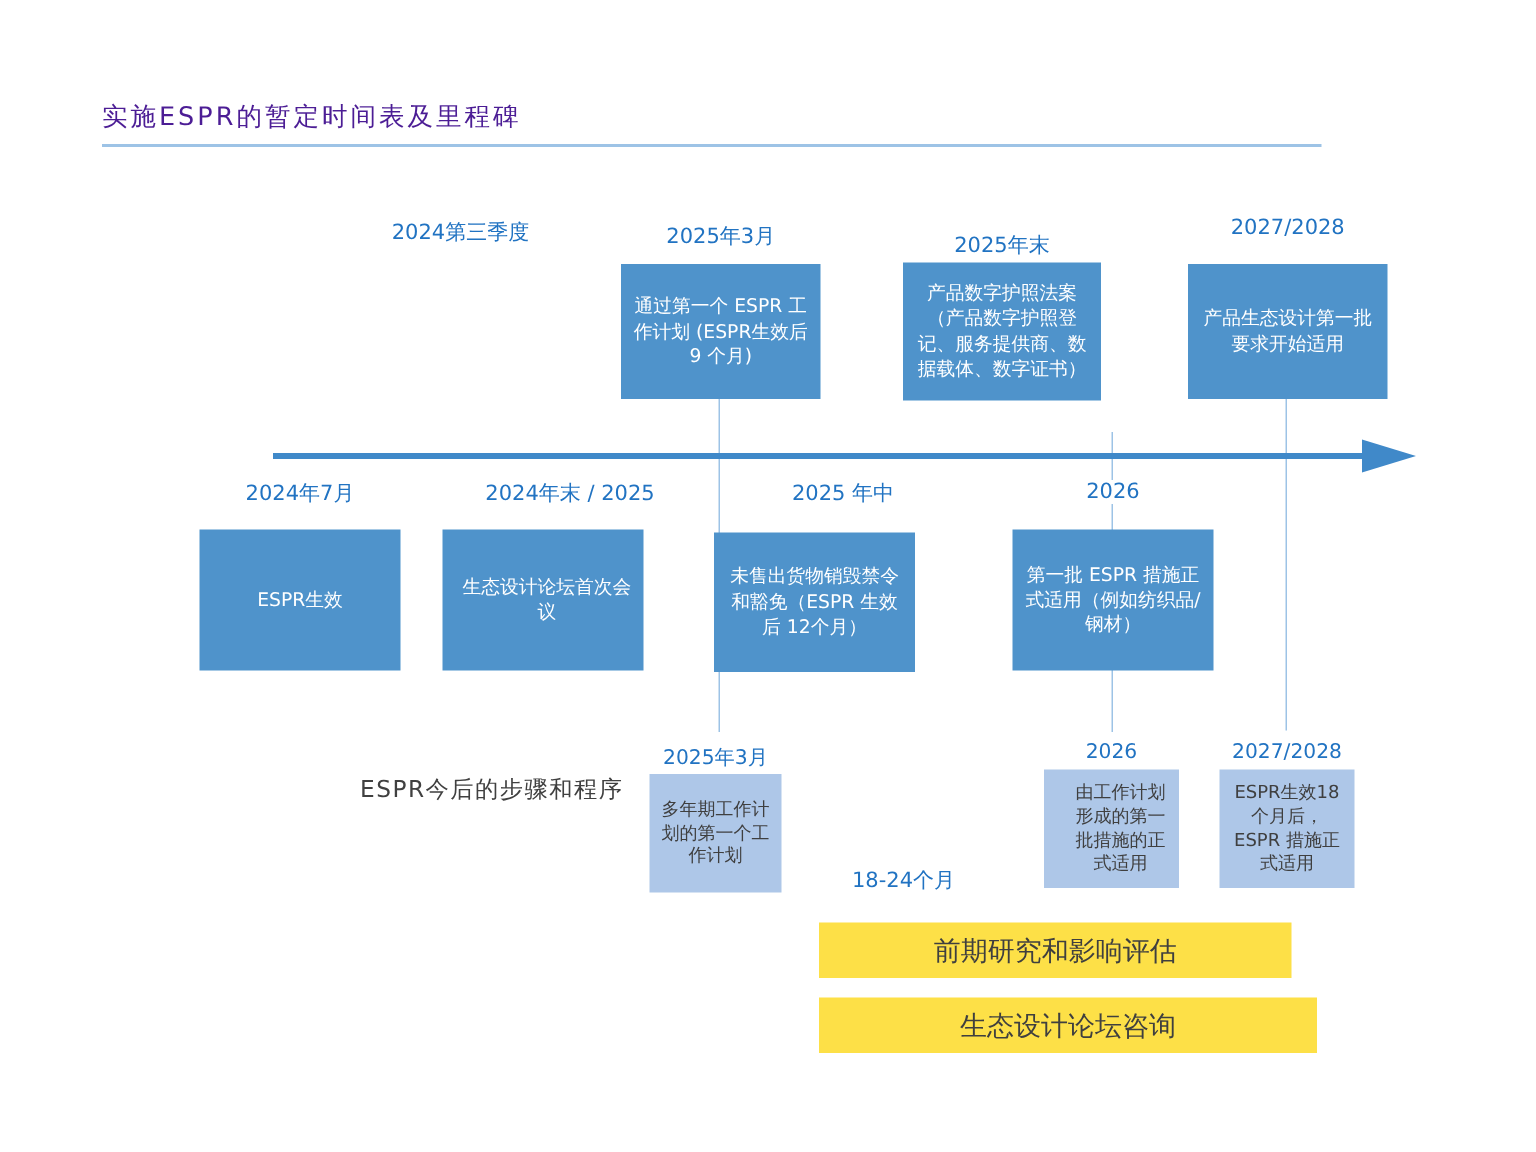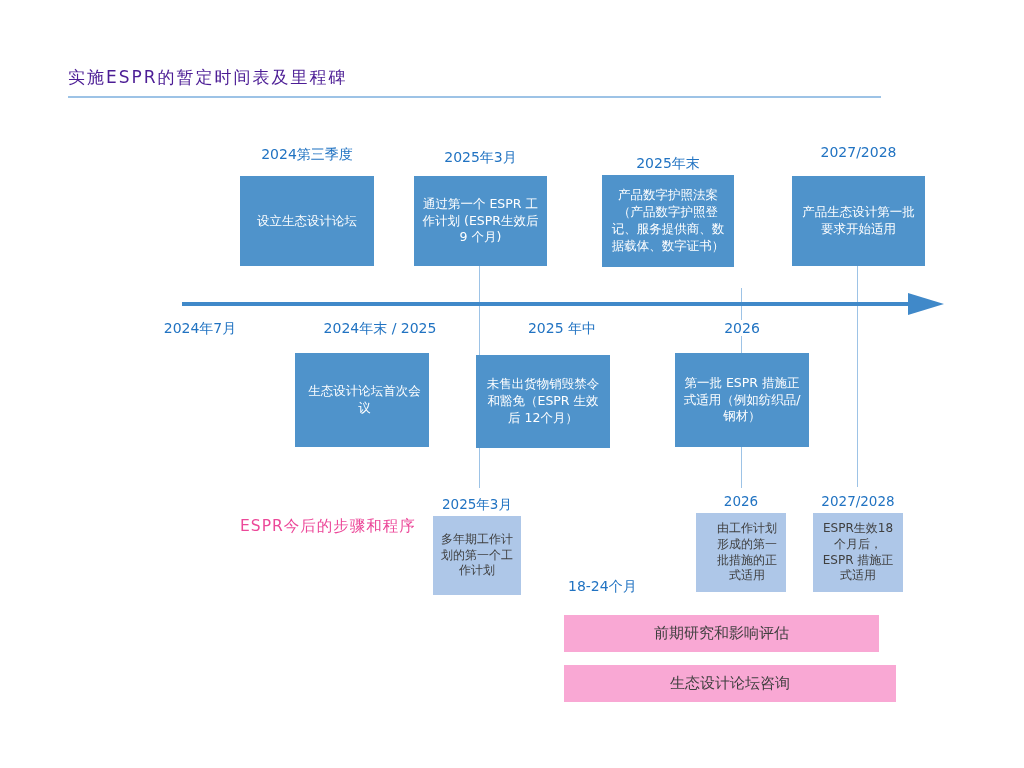--- a/index.html
+++ b/index.html
@@ -20,33 +20,33 @@
     position:absolute;background:#4F93CB;color:#ffffff;display:flex;align-items:center;
     justify-content:center;text-align:center;font-size:12.5px;line-height:1.35;
     padding:5px 7px;box-sizing:border-box;
   }
   .box-light{
     position:absolute;background:#AEC7E8;color:#3F3F3F;display:flex;align-items:center;
     justify-content:center;text-align:center;font-size:12px;line-height:1.32;
     padding:4px 6px;box-sizing:border-box;
   }
   .bar-light{
-    position:absolute;background:#f9a8d4;color:#3F3F3F;display:flex;align-items:center;
-    justify-content:center;text-align:center;font-size:15px;box-sizing:border-box;margin-left:18px;
+    position:absolute;background:#fde047;color:#3F3F3F;display:flex;align-items:center;
+    justify-content:center;text-align:center;font-size:18px;box-sizing:border-box;
   }
   .vline{position:absolute;width:1px;background:#9DC3E6;}
   .timeline-line{position:absolute;left:182px;top:302px;width:728px;height:4px;background:#4089C9;}
   .timeline-head{
     position:absolute;left:908px;top:293px;width:0;height:0;
     border-top:11px solid transparent;border-bottom:11px solid transparent;
     border-left:36px solid #4089C9;
   }
   .steps-heading{
     position:absolute;left:240px;top:516px;font-size:15.5px;letter-spacing:1px;
-    color:#ec4899;white-space:nowrap;
+    color:#404040;white-space:nowrap;
   }
   .duration-label{position:absolute;left:568px;top:578px;font-size:14px;color:#2173C2;white-space:nowrap;}
 
   
   #m1-label{left:240px;top:146px;width:134px;}
   #m1-box{left:240px;top:176px;width:134px;height:90px;}
   #m2-label{left:414px;top:149px;width:133px;}
   #m2-box{left:414px;top:176px;width:133px;height:90px;}
   #m3-label{left:602px;top:155px;width:132px;}
   #m3-box{left:602px;top:175px;width:132px;height:92px;padding:0 5px;}
@@ -87,32 +87,32 @@
   <div class="title-underline"></div>
 
   <div class="vline" id="v-2025mar"></div>
   <div class="vline" id="v-2026"></div>
   <div class="vline" id="v-2027"></div>
 
   <div class="timeline-line"></div>
   <div class="timeline-head"></div>
 
   <div class="year-label" id="m1-label">2024第三季度</div>
-  <div class="box-dark" id="m1-box">设立生态设计论坛</div>
 
   <div class="year-label" id="m2-label">2025年3月</div>
   <div class="box-dark" id="m2-box">通过第一个 ESPR 工作计划 (ESPR生效后 9 个月)</div>
 
   <div class="year-label" id="m3-label">2025年末</div>
   <div class="box-dark" id="m3-box">产品数字护照法案（产品数字护照登记、服务提供商、数据载体、数字证书）</div>
 
   <div class="year-label" id="m4-label">2027/2028</div>
   <div class="box-dark" id="m4-box">产品生态设计第一批要求开始适用</div>
 
   <div class="year-label" id="n1-label">2024年7月</div>
+  <div class="box-dark" id="n1-box">ESPR生效</div>
 
   <div class="year-label" id="n2-label">2024年末 / 2025</div>
   <div class="box-dark" id="n2-box">生态设计论坛首次会议</div>
 
   <div class="year-label" id="n3-label">2025 年中</div>
   <div class="box-dark" id="n3-box">未售出货物销毁禁令和豁免（ESPR 生效后 12个月）</div>
 
   <div class="year-label" id="n4-label">2026</div>
   <div class="box-dark" id="n4-box">第一批 ESPR 措施正式适用（例如纺织品/钢材）</div>
 

